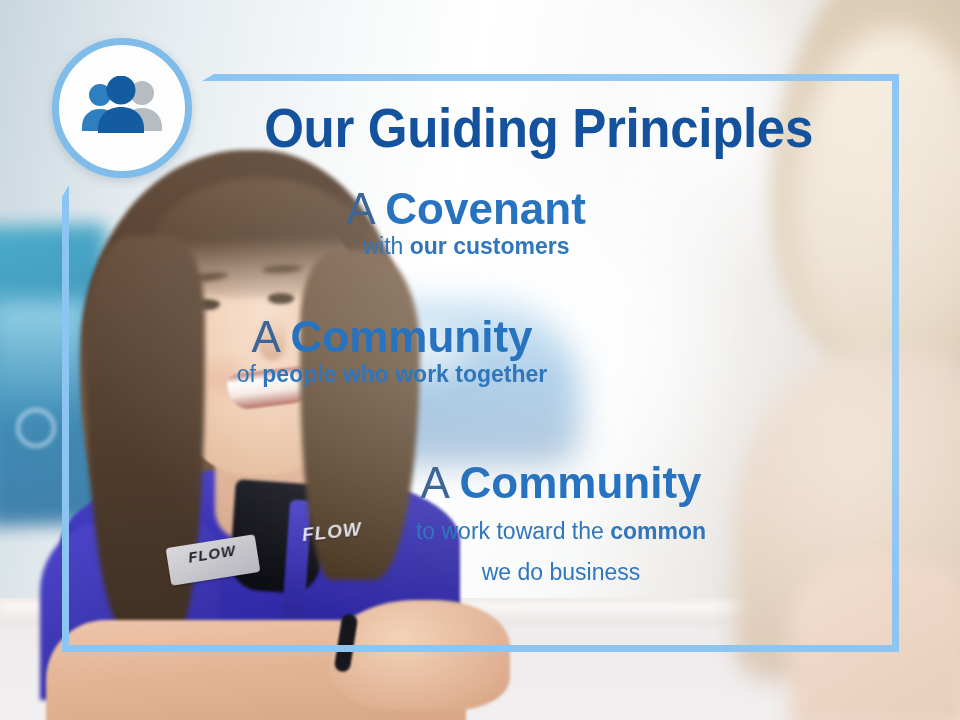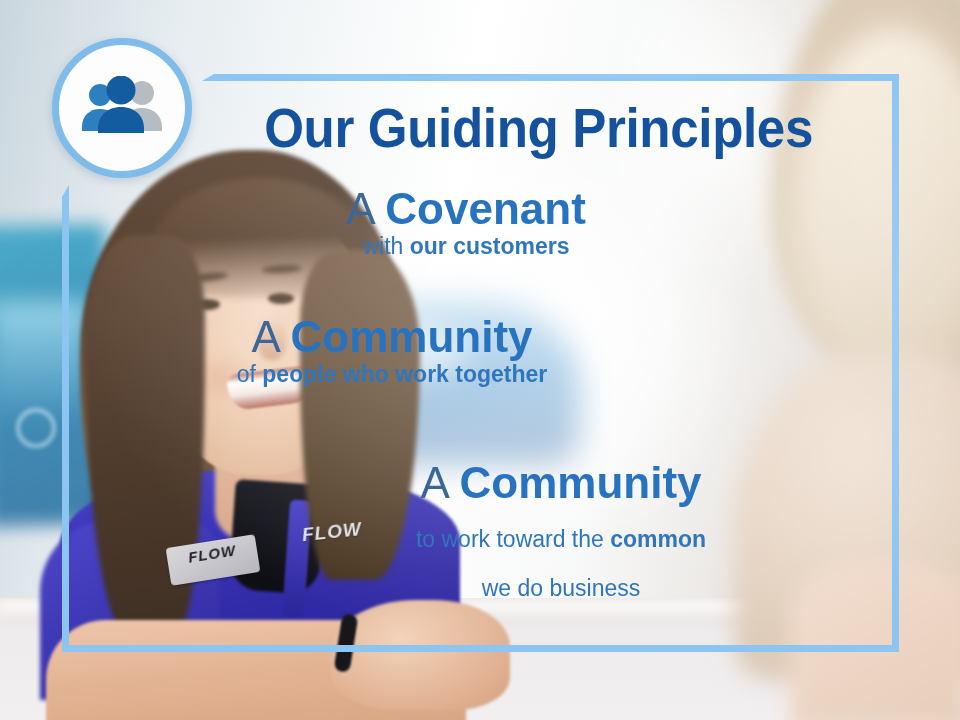--- a/index.html
+++ b/index.html
@@ -271,21 +271,21 @@
     font-size:23px; line-height:1.28; color:#2f76bd; white-space:nowrap;
   }
   .sub-line .b { font-weight:700; }
   .sub-line .r { font-weight:400; }
 
   .blk1 { left:0; top:186px; padding-left:148px; }
   .blk1 .sub-line { margin-top:0; }
   .blk2 { left:0; top:314px; }
   .blk2 .sub-line { margin-top:0; }
   .blk3 { left:0; top:460px; padding-left:338px; }
-  .blk3 .sub-line { margin-top:19px; }
+  .blk3 .sub-line { margin-top:11px; }
 
   .shade {
     position:absolute; inset:0; z-index:4; pointer-events:none;
     background:radial-gradient(ellipse at 62% 45%, rgba(255,255,255,.30) 0%, rgba(255,255,255,0) 60%);
   }
 </style>
 </head>
 <body>
 
 <div id="stage">

